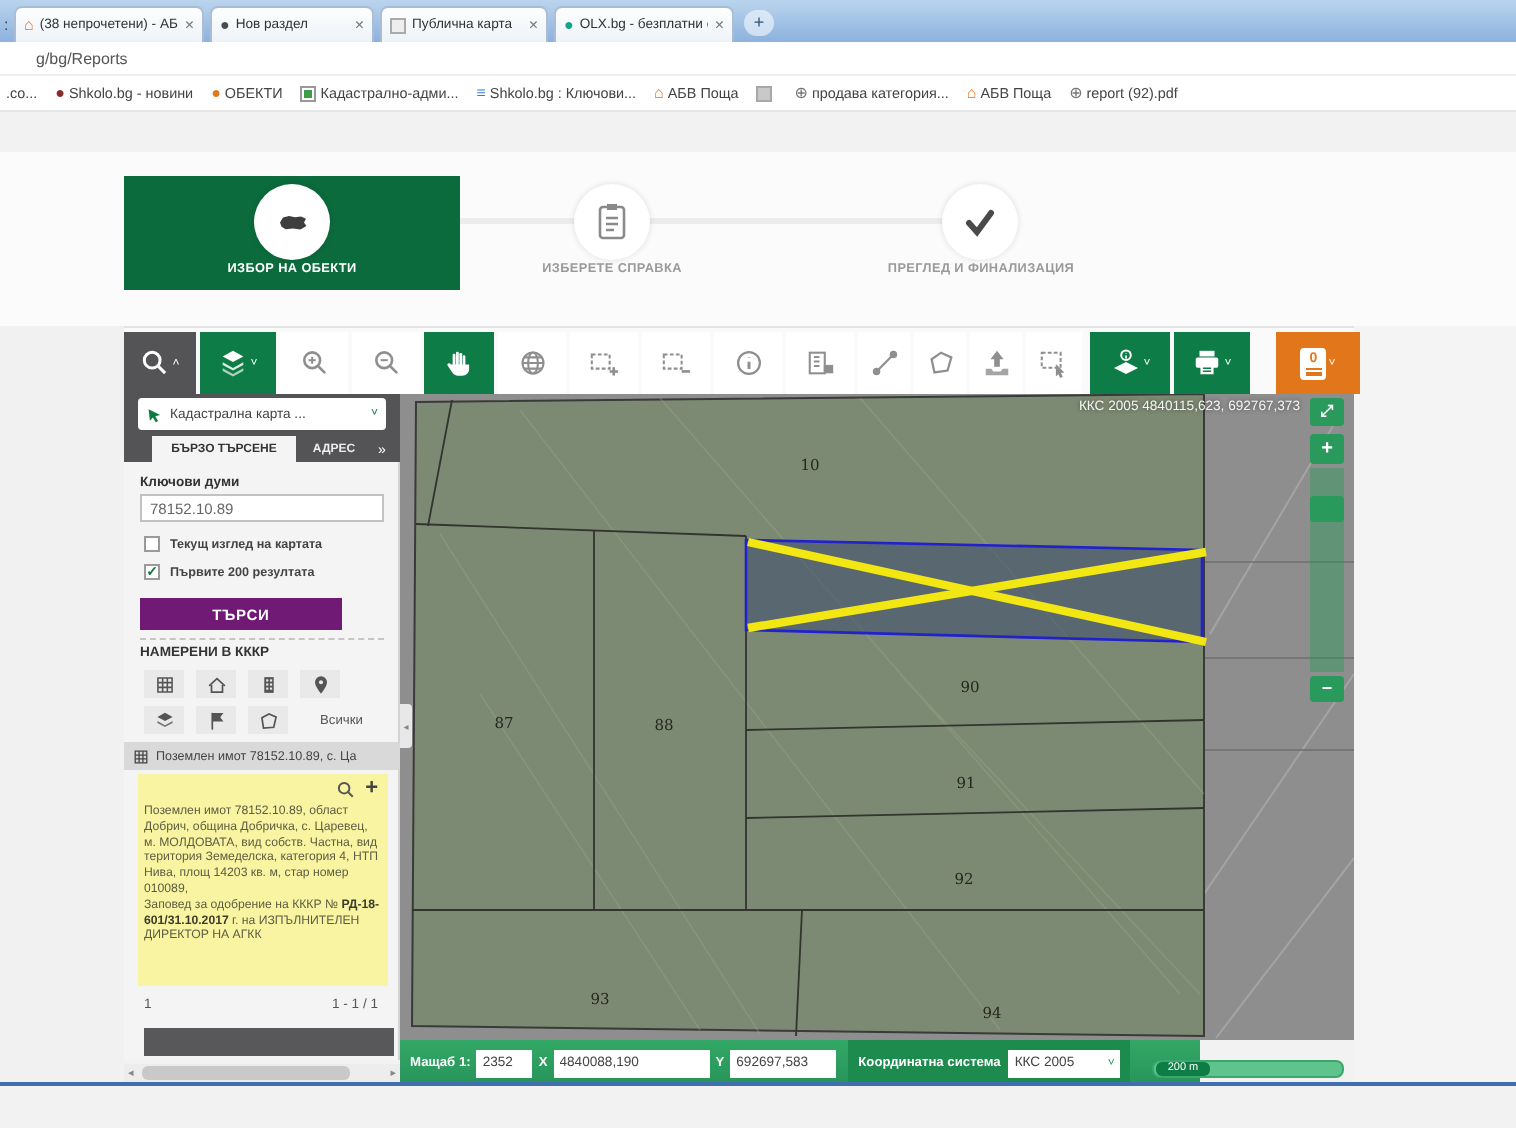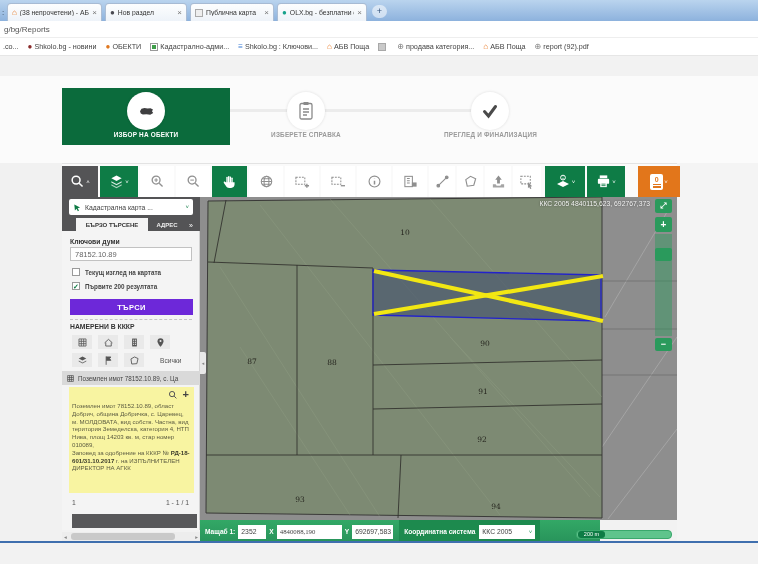--- a/index.html
+++ b/index.html
@@ -11,21 +11,21 @@
   .tab-partial{font-size:8px;color:#345;width:5px;margin-bottom:4px}
   .tab{height:18px;border:1px solid rgba(110,140,180,.55);border-bottom:none;border-radius:4px 4px 0 0;background:linear-gradient(#fdfefe,#eef3f9);display:flex;align-items:center;gap:3px;padding:0 4px;font-size:6.8px;color:#333;margin-right:3px;overflow:hidden}
   .tab .title{flex:1;white-space:nowrap;overflow:hidden}
   .tab .close{color:#777;font-size:8px;line-height:8px}
   .fav{flex:none;font-size:8px;line-height:8px}
   .fav.home{color:#e8731a;font-weight:bold}
   .fav.darkdot{color:#4a4a52}
   .fav.tealdot{color:#17a28c}
   .fav.mapsq{width:8px;height:8px;background:#eee;border:1px solid #aaa}
   .newtab{width:15px;height:13px;margin:0 0 3px 2px;background:rgba(255,255,255,.55);border-radius:8px;font-size:9px;line-height:12px;text-align:center;color:#33517a}
-  .urlrow{position:absolute;left:0;top:21px;width:758px;height:17px;background:#fff;font-size:8px;color:#555;line-height:17px;padding-left:4px;border-bottom:1px solid #eee}
+  .urlrow{position:absolute;left:0;top:21px;width:758px;height:17px;background:#fff;font-size:8px;color:#555;line-height:17px;padding-left:18px;border-bottom:1px solid #eee}
   .bmrow{position:absolute;left:0;top:38px;width:758px;height:18px;background:#fff;display:flex;align-items:center;gap:9px;font-size:7.2px;color:#444;padding-left:3px;border-bottom:1px solid #e6e6e6;white-space:nowrap;overflow:hidden}
   .bm{display:flex;align-items:center;gap:2px}
   .bmi{font-size:8px;line-height:8px}
   .bmi.sq{width:8px;height:8px;border:1px solid #999;background:#fff;position:relative}
   .bmi.sq:after{content:"";position:absolute;left:1px;top:1px;width:4px;height:4px;background:#3f9e4a}
   .bmi.graysq{width:8px;height:8px;background:#c9c9c9;border:1px solid #a8a8a8}
   .warnrow{position:absolute;left:0;top:56px;width:758px;height:20px;background:#fdfdfd;font-size:8px;color:#555;line-height:20px;padding-left:3px;border-bottom:1px solid #d9d9d9}
   
   .stepper{position:absolute;left:0;top:76px;width:758px;height:87px;background:#fbfbfb}
   .connector{position:absolute;left:146px;top:33px;width:344px;height:3px;background:#ececec}
@@ -48,21 +48,21 @@
   .sb-select .title{flex:1;white-space:nowrap;overflow:hidden}
   .sb-tabs{position:absolute;left:0;top:20px;width:138px;height:14px;background:#545456;display:flex;align-items:flex-end}
   .sb-tab{height:13px;display:flex;align-items:center;justify-content:center;font-size:6px;font-weight:bold}
   .sb-tab.active{margin-left:14px;width:72px;background:#f4f4f4;color:#333}
   .sb-tab.dark{width:38px;color:#eee}
   .sb-more{color:#fff;font-size:7px;margin:0 0 2px 3px}
   .sb-label{position:absolute;left:8px;font-size:6.8px;font-weight:bold;color:#333}
   .sb-input{position:absolute;left:8px;top:50px;width:122px;height:14px;border:1px solid #c2c2c2;background:#fff;font-size:7.5px;color:#666;padding-left:4px;font-family:"Liberation Sans",sans-serif}
   .cbrow{position:absolute;left:10px;display:flex;align-items:center;gap:5px;font-size:6.3px;font-weight:bold;color:#444}
   .cbbox{width:8px;height:8px;border:1px solid #9a9a9a;background:#fff;font-size:7px;line-height:7px;color:#0d7a44;text-align:center}
-  .sb-btn{position:absolute;left:8px;top:102px;width:123px;height:16px;background:#6d28d9;color:#fff;font-size:7.5px;font-weight:bold;display:flex;align-items:center;justify-content:center;letter-spacing:.4px}
+  .sb-btn{position:absolute;left:8px;top:102px;width:101px;height:16px;background:#701a75;color:#fff;font-size:7.5px;font-weight:bold;display:flex;align-items:center;justify-content:center;letter-spacing:.4px}
   .sb-sep{position:absolute;left:8px;top:122px;width:122px;border-top:1px dashed #c6c6c6}
   .ibtn{width:20px;height:14px;background:#e9e9e9;color:#555;display:flex;align-items:center;justify-content:center}
   .irow{position:absolute;left:10px;display:flex;gap:6px;align-items:center}
   .all{font-size:6.6px;color:#555;margin-left:10px}
   .result{position:absolute;left:0;top:174px;width:138px;height:14px;background:#d9d9d9;display:flex;align-items:center;gap:3px;padding-left:4px;font-size:6.3px;color:#444;white-space:nowrap;overflow:hidden}
   .ybox{position:absolute;left:7px;top:190px;width:125px;height:106px;background:#f8f4a1}
   .yactions{display:flex;justify-content:flex-end;align-items:center;gap:5px;height:15px;padding-right:5px;color:#555}
   .yplus{font-size:11px;font-weight:bold;color:#444;line-height:11px}
   .ytext{font-size:6.1px;line-height:1.28;color:#5d5d42;padding:0 3px}
   .ytext b{color:#3c3c2c}
@@ -542,23 +542,23 @@
   <div class="hscroll">
     <span>◂</span>
     <div class="hthumb"></div>
     <span>▸</span>
   </div>
 
   <div class="statusbar">
     <span>Мащаб  1:</span>
     <input class="st-input" style="width: 28px;" readonly="" value="2352">
     <span>X</span>
-    <input class="st-input" style="width: 65px; font-family: Liberation Serif, serif;" readonly="" value="4840088,190">
+    <input class="st-input" style="width: 78px;" readonly="" value="4840088,190">
     <span>Y</span>
-    <input class="st-input" style="width: 41px;" readonly="" value="692697,583">
+    <input class="st-input" style="width: 53px;" readonly="" value="692697,583">
     <div class="crs">
       <span>Координатна система</span>
       <div class="crs-select">
         <span>ККС 2005</span>
         <span class="cv">˅</span>
       </div>
     </div>
   </div>
   <div class="scalebar">
     <div class="scalechip">200 m</div>

